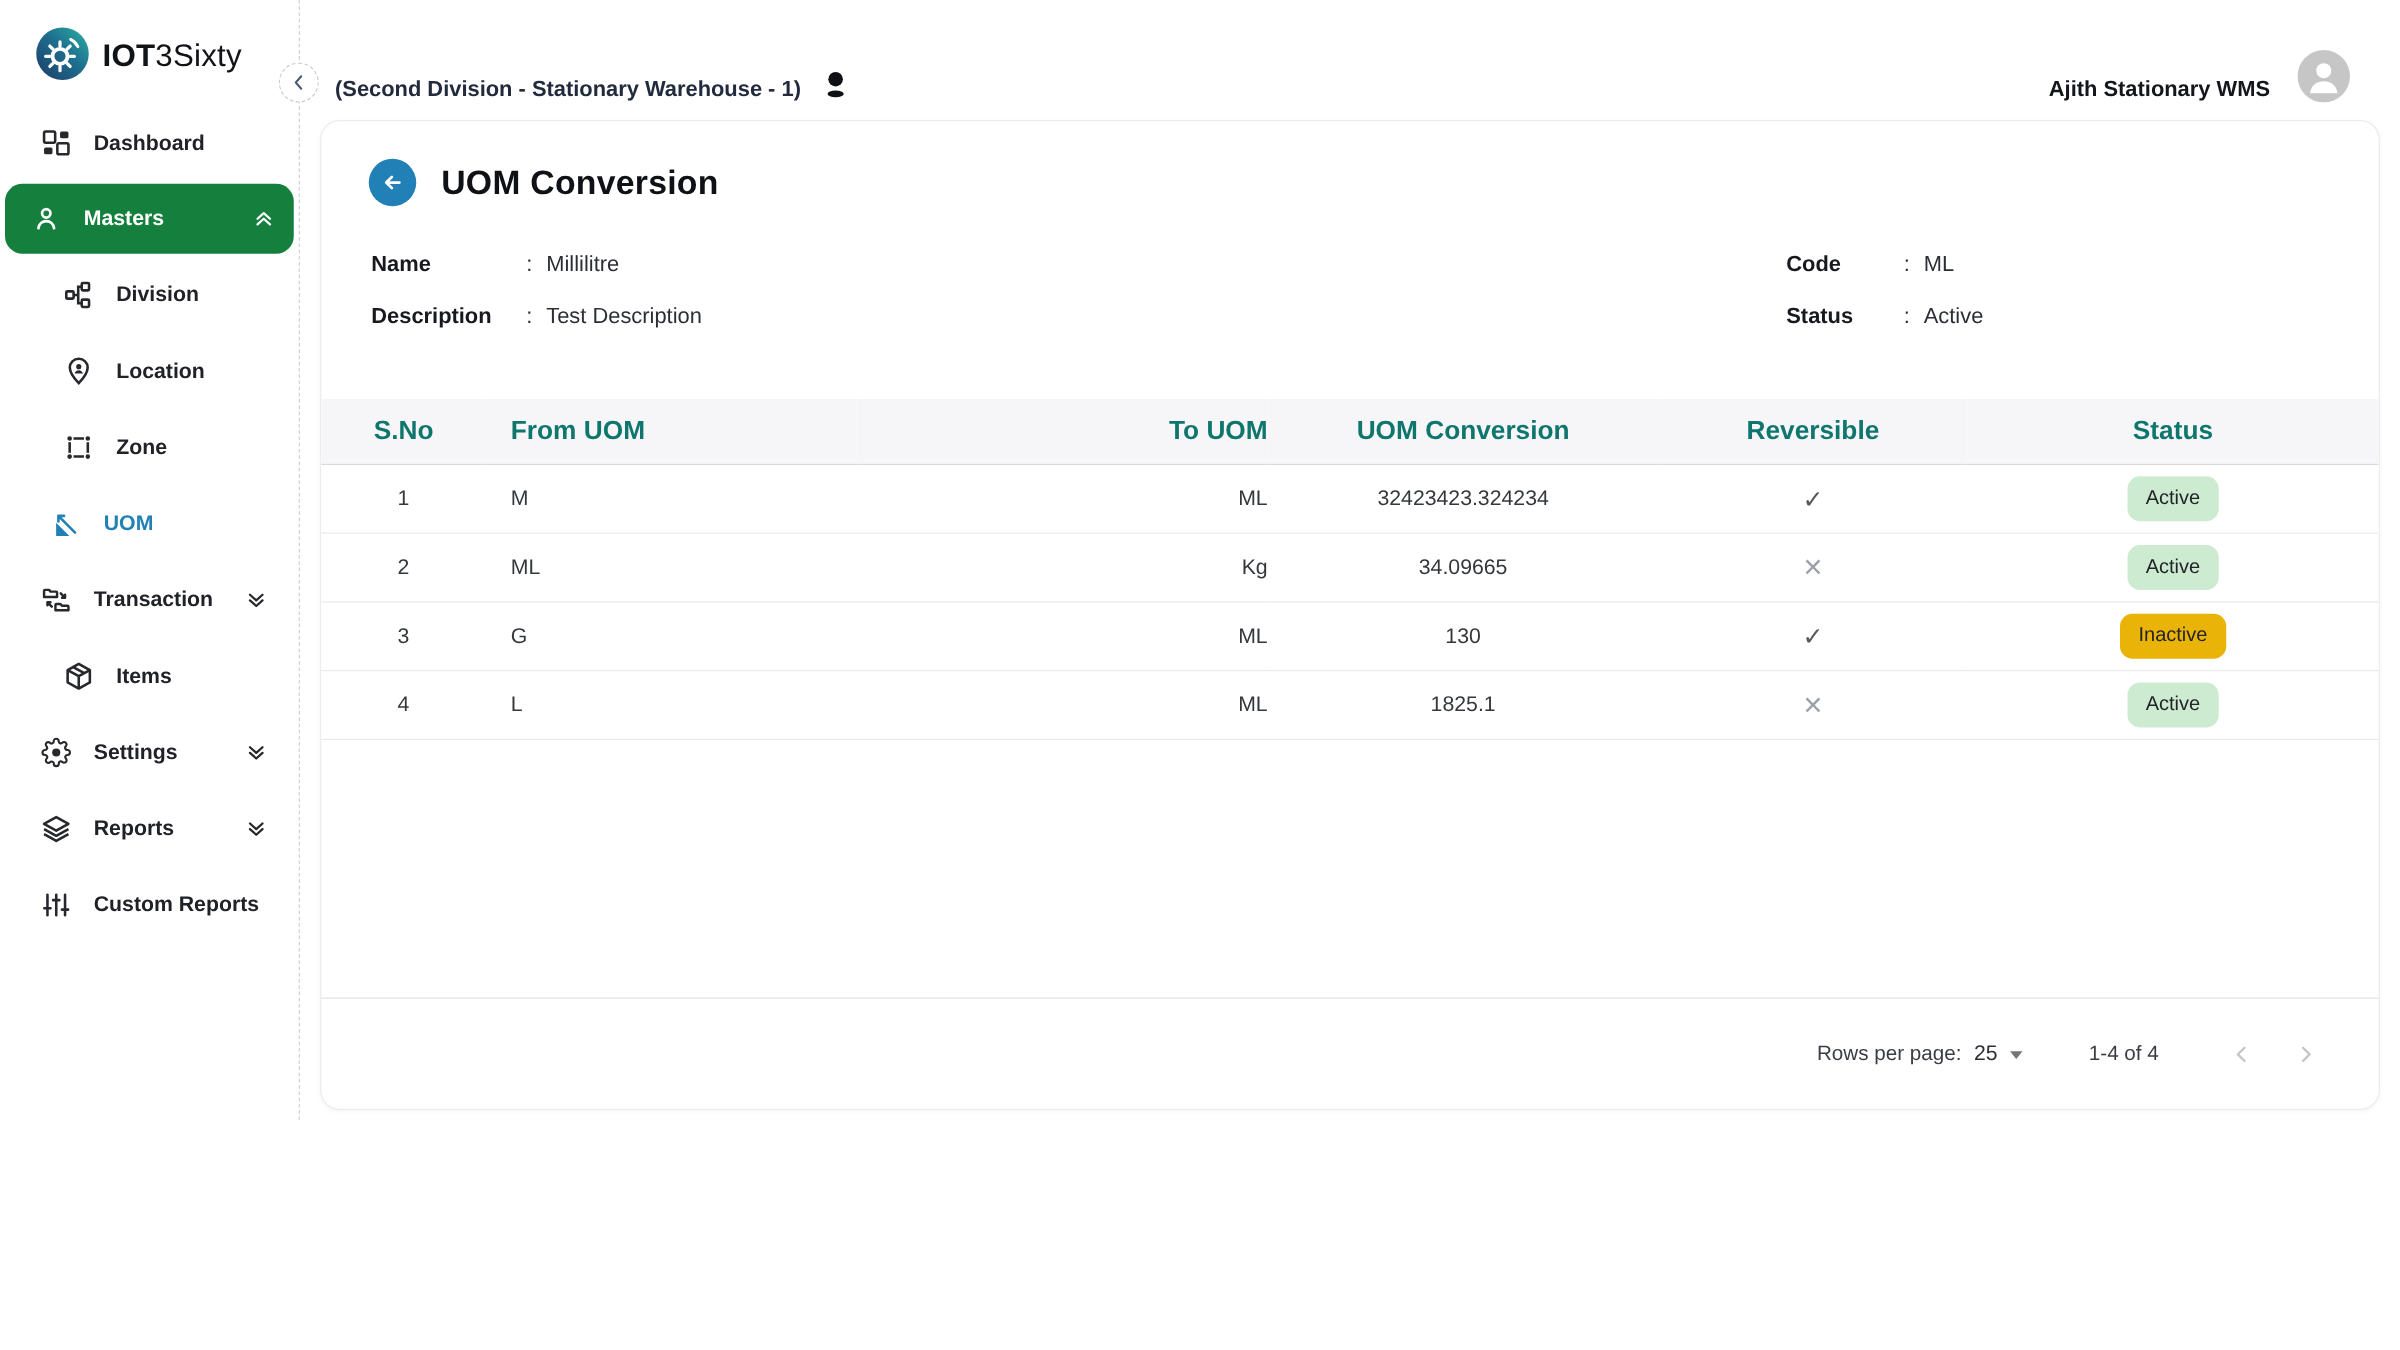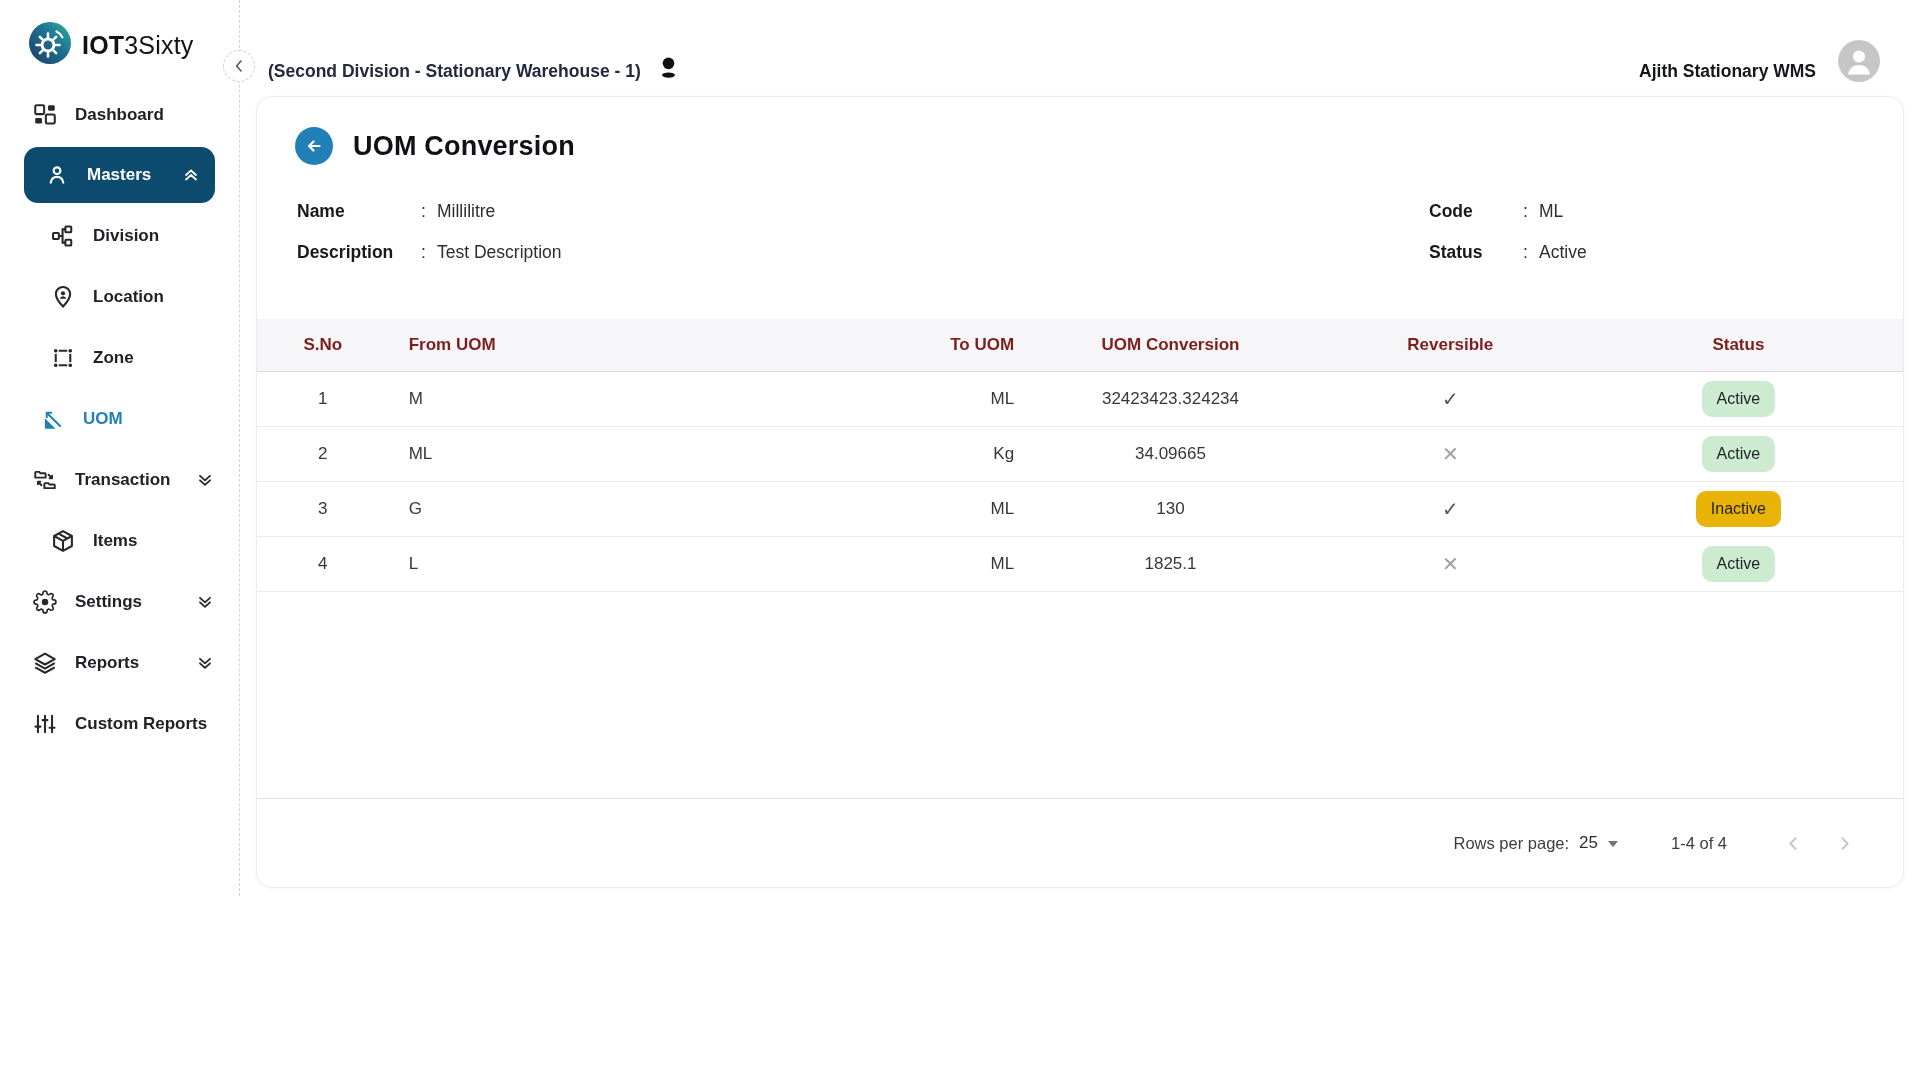--- a/index.html
+++ b/index.html
@@ -12,21 +12,21 @@
 
   
   .sidebar { width:240px; flex:0 0 240px; background:#fff; border-right:1px dashed #d3d3d6; display:flex; flex-direction:column; }
   .logo { display:flex; align-items:center; gap:10px; padding:16px 0 0 28px; height:74px; cursor:pointer; }
   .logo-text { font-size:25px; color:#121317; letter-spacing:.2px; white-space:nowrap; }
   .logo-bold { font-weight:800; }
   .logo-light { font-weight:400; }
   .nav { margin-top:10px; }
   .nav-item { display:flex; align-items:center; gap:17px; height:61px; padding-left:32px; cursor:pointer; font-size:17px; font-weight:600; color:#202228; }
   .nav-item .icon { width:26px; height:26px; display:flex; align-items:center; justify-content:center; flex:0 0 26px; }
-  .nav-item.active { background:#0c4a6e; color:#fff; border-radius:14px; margin:2px 24px; height:56px; padding-left:20px; }
+  .nav-item.active { background:#15803d; color:#fff; border-radius:14px; margin:2px 4px; height:56px; padding-left:20px; }
   .nav-item.sub { padding-left:50px; }
   .nav-item.selected { color:#2181b6; font-weight:700;padding-left:40px; }
   .chev { margin-left:auto; margin-right:24px; display:flex; }
   .nav-item.active .chev { margin-right:14px; }
 
   
   .main { flex:1; display:flex; flex-direction:column; min-width:0; }
   .topbar { height:82px; flex:0 0 82px; display:flex; align-items:flex-end; padding-right:40px; background:#fff; }
   .back-chip { width:32px; height:32px; border-radius:50%; border:1.5px dashed #c7cdd7; background:#fff; margin-left:-17px; display:flex; align-items:center; justify-content:center; cursor:pointer; flex:0 0 32px; }
   .breadcrumb { margin-left:13px; font-size:17.5px; font-weight:600; color:#222b3d; }
@@ -45,21 +45,21 @@
   .details-right { width:430px; }
   .detail-row { display:grid; grid-template-columns:124px 16px auto; align-items:baseline; margin-bottom:20px; font-size:17.5px; }
   .details-right .detail-row { grid-template-columns:94px 16px auto; }
   .detail-label { font-weight:700; color:#17191f; }
   .detail-colon { color:#2b2e34; }
   .detail-value { color:#2b2e34; }
 
   
   .table-area { flex:1; margin-top:36px; border-bottom:1px solid #e4e4e7; overflow:hidden; }
   table { width:100%; border-collapse:collapse; table-layout:fixed; }
-  th { height:52px; background:#f6f6f8; font-weight:700; font-size:17px; color:#7f1d1d; border-bottom:1px solid #dadade; }
+  th { height:52px; background:#f6f6f8; font-weight:700; font-size:21px; color:#0f766e; border-bottom:1px solid #dadade; }
   td { height:55px; font-size:17px; color:#34373c; border-bottom:1px solid #eaeaec; background:#fff; }
   .col-sno   { width:8%;  text-align:center; }
   .col-from  { width:18%; text-align:left; padding-left:20px; }
   .col-to    { width:20%; text-align:right; padding-left:20px; }
   .col-conv  { width:19%; text-align:center; }
   .col-rev   { width:15%; text-align:center; }
   .col-status{ width:20%; text-align:center; }
   tr[data-name="table-row"] { cursor:pointer; }
   .rev { font-size:20px; font-family:"DejaVu Sans",sans-serif; }
   .rev[data-glyph="✓"] { color:#55585e; }

